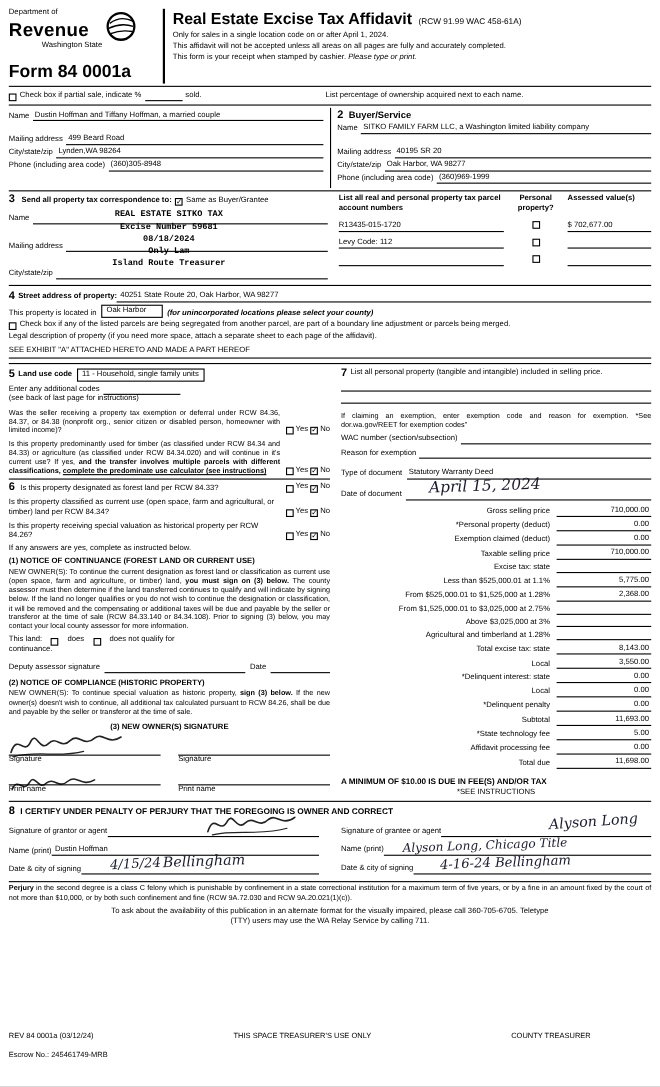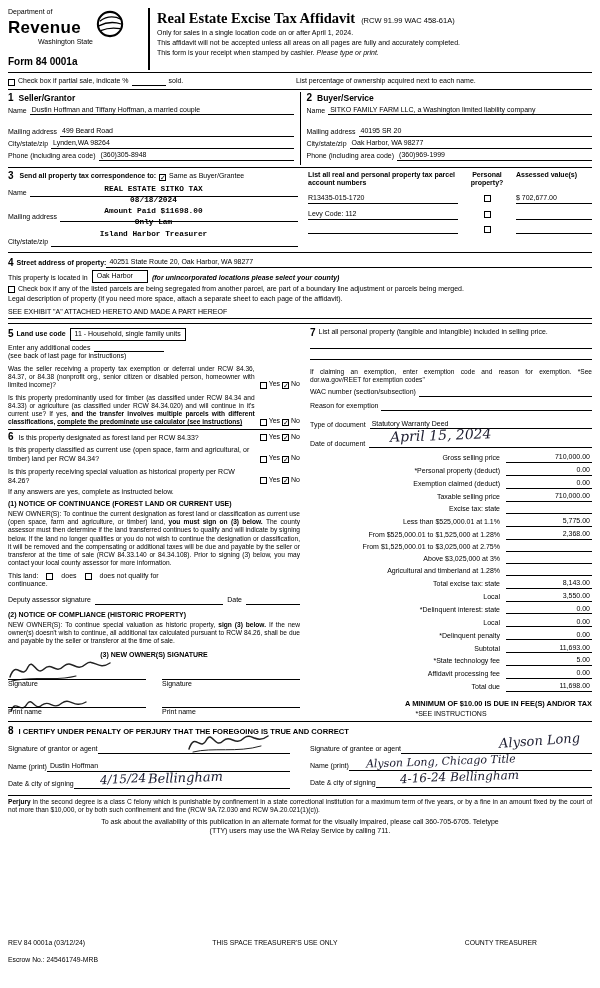--- a/index.html
+++ b/index.html
@@ -15,23 +15,23 @@
         line-height:6px; text-align:center; vertical-align:-1px; flex:none; background:#fff; }
   .num { font-weight:bold; font-size:10px; margin-right:3px; line-height:1; }
   .hand { font-family:"DejaVu Serif", serif; font-style:italic; color:#1b1b2e; }
   
   .hdr { display:flex; min-height:62px; }
   .hdr-left { width:142px; border-right:2px solid #000; padding-right:6px; }
   .dept-row { display:flex; align-items:flex-start; gap:3px; }
   .dept-of { font-size:7px; }
   .dept-name { font-size:17px; font-weight:bold; letter-spacing:.3px; }
   .dept-state { font-size:7px; margin-left:30px; }
-  .form-no { font-weight:bold; font-size:10px; margin-top:9px; }
+  .form-no { font-weight:bold; font-size:16px; margin-top:9px; }
   .hdr-right { flex:1; padding-left:7px; padding-top:1px; }
-  .title { font-weight:bold; font-size:14.5px;font-family:Liberation Serif, serif; }
+  .title { font-weight:bold; font-size:14.5px; }
   .title-ref { font-size:7.5px; margin-left:4px; }
   .note { font-size:7px; margin-top:1.5px; }
   
   .partial { display:flex; align-items:flex-end; padding:2px 0 1px 0; }
   .partial .left { width:288px; display:flex; align-items:flex-end; gap:3px; }
   
   .sec12 { display:flex; }
   .sec12 .col { flex:1; padding:1px 6px 4px 0; }
   .sec12 .col.col2 { border-left:1px solid #000; padding-left:6px; padding-right:0; }
   .sh { font-weight:bold; font-size:8.5px; }
@@ -126,24 +126,20 @@
       <span class="fl" style="width:34px;"></span>
       <span>sold.</span>
     </div>
     <div>List percentage of ownership acquired next to each name.</div>
   </div>
 
   <div class="hline"></div>
 
   <div class="sec12">
     <div class="col">
-      <div>
-        <span class="num">1</span>
-        <span class="sh">Seller/Grantor</span>
-      </div>
       <div class="frow">
         <span class="lbl">Name</span>
         <span class="fl val">Dustin Hoffman and Tiffany Hoffman, a married couple</span>
       </div>
       <div class="gap10"></div>
       <div class="frow">
         <span class="lbl">Mailing address</span>
         <span class="fl val">499 Beard Road</span>
       </div>
       <div class="frow">
@@ -197,24 +193,24 @@
       <div class="frow" style="margin-top:16px;">
         <span class="lbl">Mailing address</span>
         <span class="fl val"></span>
       </div>
       <div class="frow" style="margin-top:16px;">
         <span class="lbl">City/state/zip</span>
         <span class="fl val"></span>
       </div>
       <div class="stamp">
         <div>REAL ESTATE SITKO TAX</div>
+        <div>Excise Number 59681</div>
         <div>08/18/2024</div>
-        <div>Amount Paid $11698.00</div>
         <div>Only Lam</div>
-        <div>Island Harbor Treasurer</div>
+        <div>Island Route Treasurer</div>
       </div>
     </div>
     <div class="sec3-right">
       <div class="pt-head">
         <div class="pt-c1">List all real and personal property tax parcel account numbers</div>
         <div class="pt-c2">Personal property?</div>
         <div class="pt-c3">Assessed value(s)</div>
       </div>
       <div class="pt-row">
         <div class="pt-c1 fl">R13435-015-1720</div>
@@ -497,31 +493,31 @@
           <div class="taxrow">
           <span class="tl">Affidavit processing fee</span>
           <span class="tv">0.00</span>
         </div>
           <div class="taxrow">
           <span class="tl">Total due</span>
           <span class="tv">11,698.00</span>
         </div>
         </div>
 
-      <div class="b" style="text-align:right;margin-top:7px;font-size:7.4px;">A MINIMUM OF $10.00 IS DUE IN FEE(S) AND/OR TAX</div>
+      <div class="b" style="text-align:left;margin-top:7px;font-size:7.4px;">A MINIMUM OF $10.00 IS DUE IN FEE(S) AND/OR TAX</div>
       <div style="text-align:center;margin-top:2px;">*SEE INSTRUCTIONS</div>
     </div>
   </div>
 
   <div class="hline"></div>
 
   <div class="sec8">
     <div>
       <span class="num">8</span>
-      <span class="b" style="font-size:7.6px;">I CERTIFY UNDER PENALTY OF PERJURY THAT THE FOREGOING IS TRUE AND CORRECT</span>
+      <span class="b" style="font-size:7.6px;">I CERTIFY UNDER PENALTY OF PERJURY THAT THE FOREGOING IS OWNER AND CORRECT</span>
     </div>
     <div class="sec8-cols">
       <div class="s8col">
         <div class="s8row">
           <span class="lbl">Signature of grantor or agent</span>
           <span class="fl" style="flex:1;height:9px;"></span>
           <svg class="scrib" style="right:10px;top:-16px;" width="95" height="26" viewBox="0 0 95 26">
             <path d="M4 20 C10 2 15 24 22 10 C27 2 30 20 38 12 C46 5 50 18 59 9 C67 3 71 16 83 7" fill="none" stroke="#222" stroke-width="1.5" stroke-linecap="round"></path>
             <path d="M8 23 C28 18 52 24 76 17" fill="none" stroke="#222" stroke-width="1" stroke-linecap="round"></path>
           </svg>

